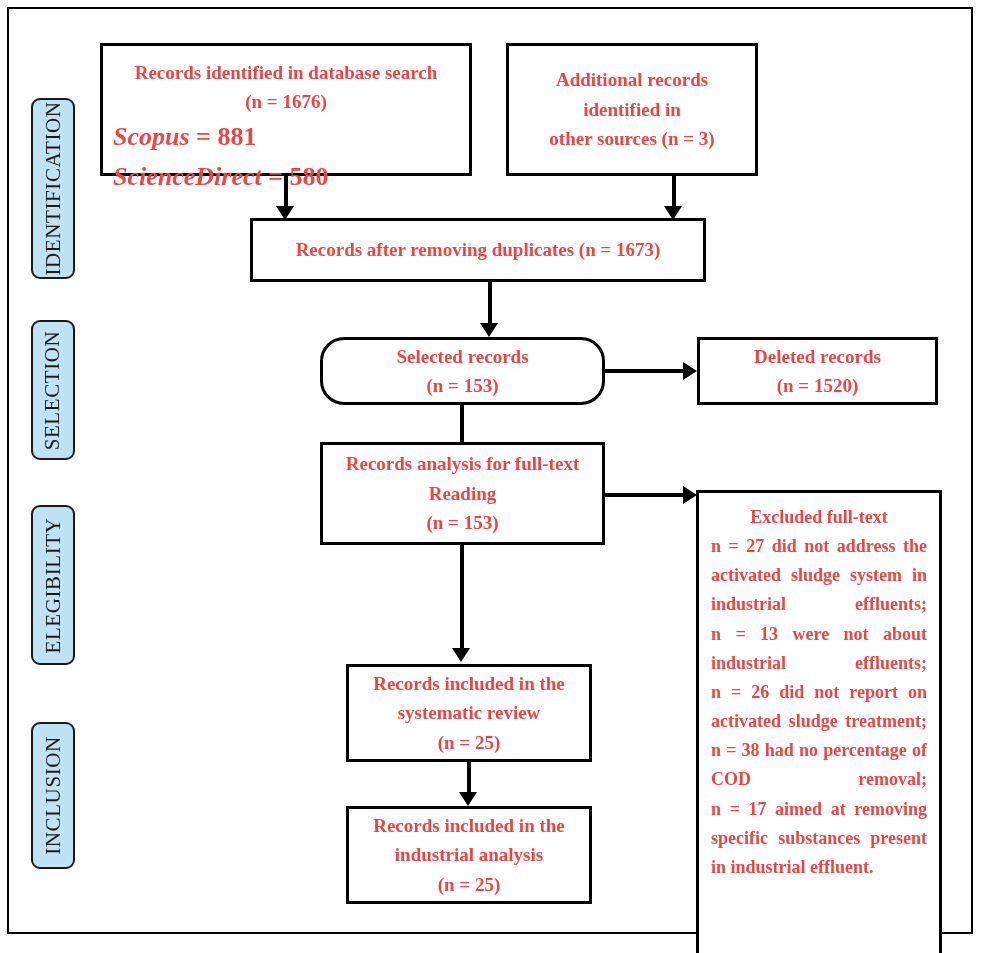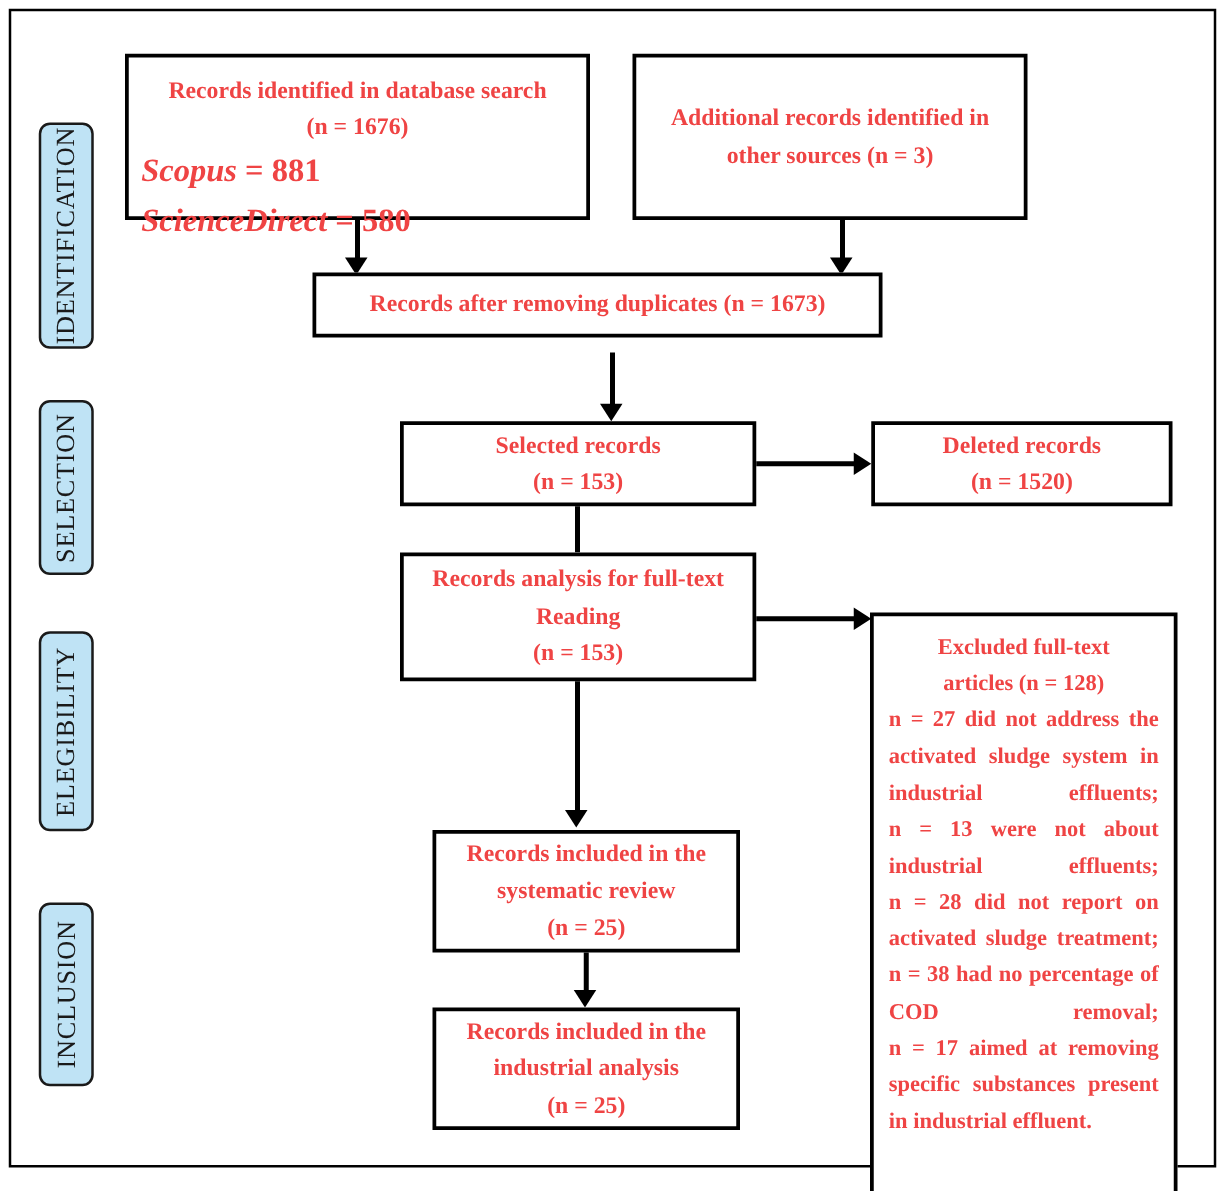--- a/index.html
+++ b/index.html
@@ -151,39 +151,39 @@
     <span class="src-line">
       <i>Scopus</i>
       <span>= 881</span>
     </span>
     <span class="src-line">
       <i>ScienceDirect</i>
       <span>= 580</span>
     </span>
   </div>
 
-  <div class="box" style="left:506px; top:43px; width:316px; height:133px;">
+  <div class="box" style="left:506px; top:43px; width:252px; height:133px;">
     <span class="ln">Additional records identified in</span>
     <span class="ln">other sources (n = 3)</span>
   </div>
 
   <div class="vline" style="left:284px; top:176px; height:38px;"></div>
   <div class="arrow-down" style="left:276px; top:206px;"></div>
 
   <div class="vline" style="left:672px; top:176px; height:38px;"></div>
   <div class="arrow-down" style="left:664px; top:206px;"></div>
 
-  <div class="box" style="left:250px; top:218px; width:456px; height:52px;align-items:center;">
+  <div class="box" style="left:250px; top:218px; width:456px; height:64px;align-items:center;">
     <span class="ln">Records after removing duplicates (n = 1673)</span>
   </div>
 
   <div class="vline" style="left:488px; top:282px; height:43px;"></div>
   <div class="arrow-down" style="left:480px; top:323px;"></div>
 
-  <div class="box" style="left:320px; top:337px; width:285px; height:68px;">
+  <div class="box" style="left:320px; top:337px; width:285px; height:68px;border-radius:24px;">
     <span class="ln">Selected records</span>
     <span class="ln">(n = 153)</span>
   </div>
 
   <div class="hline" style="left:605px; top:369px; width:80px;"></div>
   <div class="arrow-right" style="left:683px; top:362px;"></div>
 
   <div class="box" style="left:697px; top:337px; width:241px; height:68px;">
     <span class="ln">Deleted records</span>
     <span class="ln">(n = 1520)</span>
@@ -195,24 +195,23 @@
     <span class="ln">Records analysis for full-text</span>
     <span class="ln">Reading</span>
     <span class="ln">(n = 153)</span>
   </div>
 
   <div class="hline" style="left:605px; top:493px; width:80px;"></div>
   <div class="arrow-right" style="left:683px; top:486px;"></div>
 
   <div class="box" id="excluded-box" style="left:696px; top:442px; width:246px; height:485px;">
     <span class="head">Excluded full-text</span>
-    <span class="head">articles (n = 128)</span>
     <span class="reason">n = 27 did not address the activated sludge system in industrial effluents;</span>
     <span class="reason">n = 13 were not about industrial effluents;</span>
-    <span class="reason">n = 28 did not report on activated sludge treatment;</span>
+    <span class="reason">n = 26 did not report on activated sludge treatment;</span>
     <span class="reason">n = 38 had no percentage of COD removal;</span>
     <span class="reason last">n = 17 aimed at removing specific substances present in industrial effluent.</span>
   </div>
 
   <div class="vline" style="left:460px; top:545px; height:105px;"></div>
   <div class="arrow-down" style="left:452px; top:648px;"></div>
 
   <div class="box" style="left:346px; top:664px; width:246px; height:98px;">
     <span class="ln">Records included in the</span>
     <span class="ln">systematic review</span>

